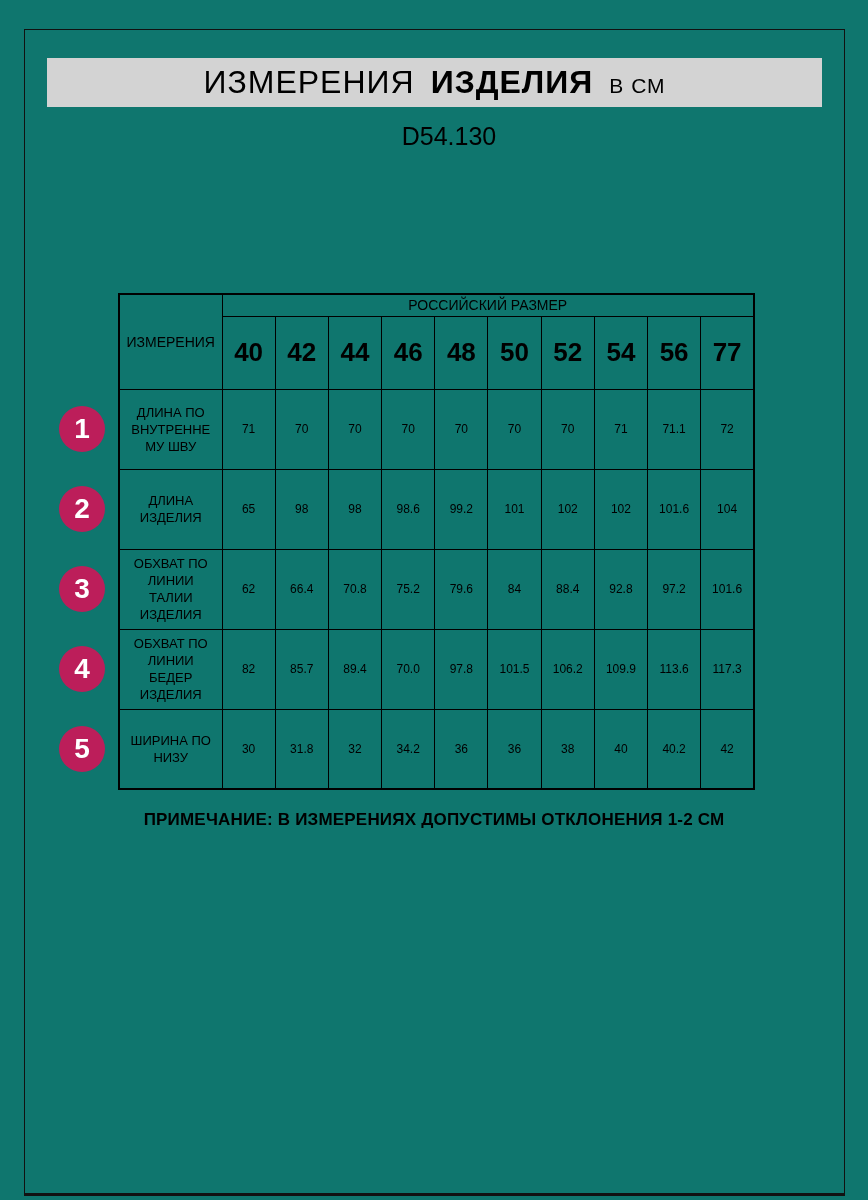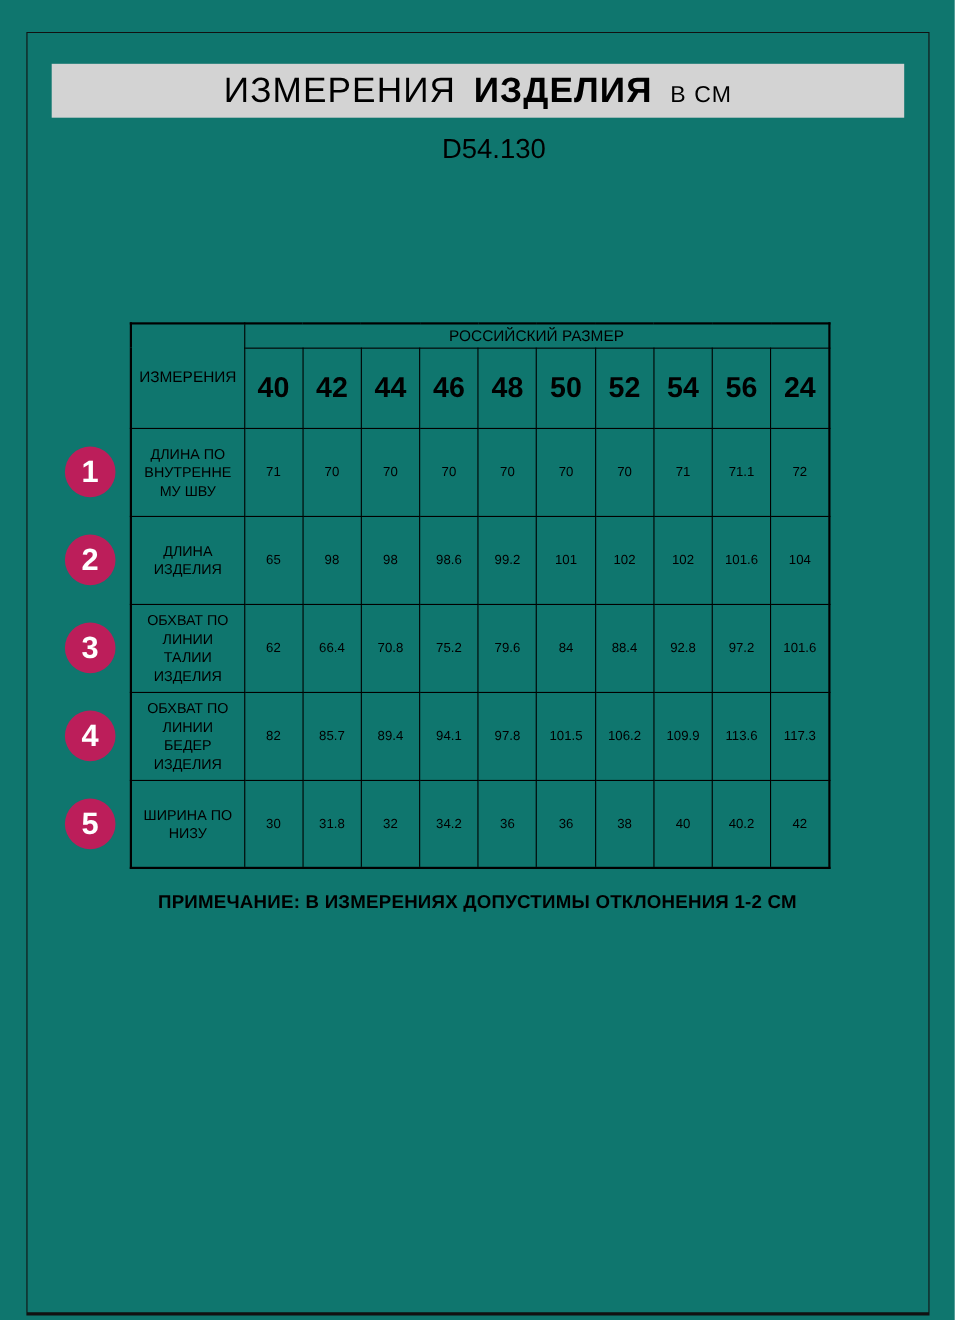--- a/index.html
+++ b/index.html
@@ -86,21 +86,21 @@
         <tr>
           <td class="size">40</td>
           <td class="size">42</td>
           <td class="size">44</td>
           <td class="size">46</td>
           <td class="size">48</td>
           <td class="size">50</td>
           <td class="size">52</td>
           <td class="size">54</td>
           <td class="size">56</td>
-          <td class="size">24</td>
+          <td class="size">77</td>
         </tr>
         <tr class="data-row">
           <td class="label">ДЛИНА ПО
 ВНУТРЕННЕ
 МУ ШВУ</td>
           <td class="value">71</td>
           <td class="value">70</td>
           <td class="value">70</td>
           <td class="value">70</td>
           <td class="value">70</td>
@@ -141,21 +141,21 @@
           <td class="value">101.6</td>
         </tr>
         <tr class="data-row">
           <td class="label">ОБХВАТ ПО
 ЛИНИИ
 БЕДЕР
 ИЗДЕЛИЯ</td>
           <td class="value">82</td>
           <td class="value">85.7</td>
           <td class="value">89.4</td>
-          <td class="value">94.1</td>
+          <td class="value">70.0</td>
           <td class="value">97.8</td>
           <td class="value">101.5</td>
           <td class="value">106.2</td>
           <td class="value">109.9</td>
           <td class="value">113.6</td>
           <td class="value">117.3</td>
         </tr>
         <tr class="data-row">
           <td class="label">ШИРИНА ПО
 НИЗУ</td>

